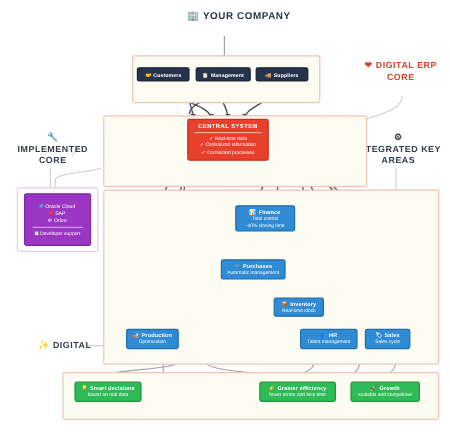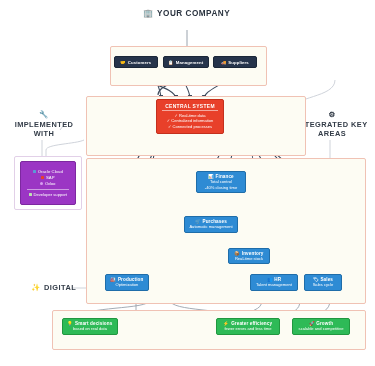--- a/index.html
+++ b/index.html
@@ -16,21 +16,21 @@
   
   .frame{position:absolute;border:1px solid #f0c2b4;background:#fdfcf3;border-radius:2px;}
 
   
   .caption{position:absolute;text-align:center;color:#333c48;
     font-size:7.4px;font-weight:bold;letter-spacing:.45px;line-height:9.5px;}
   .caption .ic{font-size:7.5px;font-style:normal;}
   .caption.red{color:#d6432c;}
 
   .title-top{position:absolute;text-align:center;color:#2b3440;
-    font-size:8.2px;font-weight:bold;letter-spacing:.5px;line-height:11px;}
+    font-size:8.2px;font-weight:bold;letter-spacing:.5px;line-height:11px;margin-left:12px;}
 
   
   .node{position:absolute;box-sizing:border-box;border-radius:2px;
     display:flex;flex-direction:column;align-items:center;justify-content:center;
     text-align:center;color:#fff;}
   .node .hd{font-size:4.6px;font-weight:bold;letter-spacing:.12px;
     display:flex;align-items:center;justify-content:center;gap:1.5px;white-space:nowrap;}
   .node .sb{font-size:4.1px;line-height:5.2px;white-space:nowrap;}
 
   .dark{background:#26344b;border:1px solid #1b2738;}
@@ -125,24 +125,28 @@
       <path d="M46,150 L46,158"></path>
       <path d="M46,150 C46,144 76,144 84,140"></path>
     </g>
   </svg>
 
   <div class="title-top" style="left:140px;top:8px;width:94px;">
     <span>🏢</span>
     <span>YOUR COMPANY</span>
   </div>
 
+  <div class="caption red" style="left:296px;top:50px;width:76px;">
+    <i class="ic">❤</i>
+    <span>DIGITAL ERP CORE</span>
+  </div>
 
   <div class="caption" style="left:4px;top:110px;width:80px;">
     <div><i class="ic">🔧</i></div>
-    <span>IMPLEMENTED WITH</span>
+    <span>IMPLEMENTED CORE</span>
   </div>
 
   <div class="caption" style="left:292px;top:110px;width:80px;">
     <div><i class="ic">⚙</i></div>
     <span>INTEGRATED KEY AREAS</span>
   </div>
 
   <div class="caption" style="left:24px;top:283px;width:60px;">
     <i class="ic">✨</i>
     <span>DIGITAL</span>

